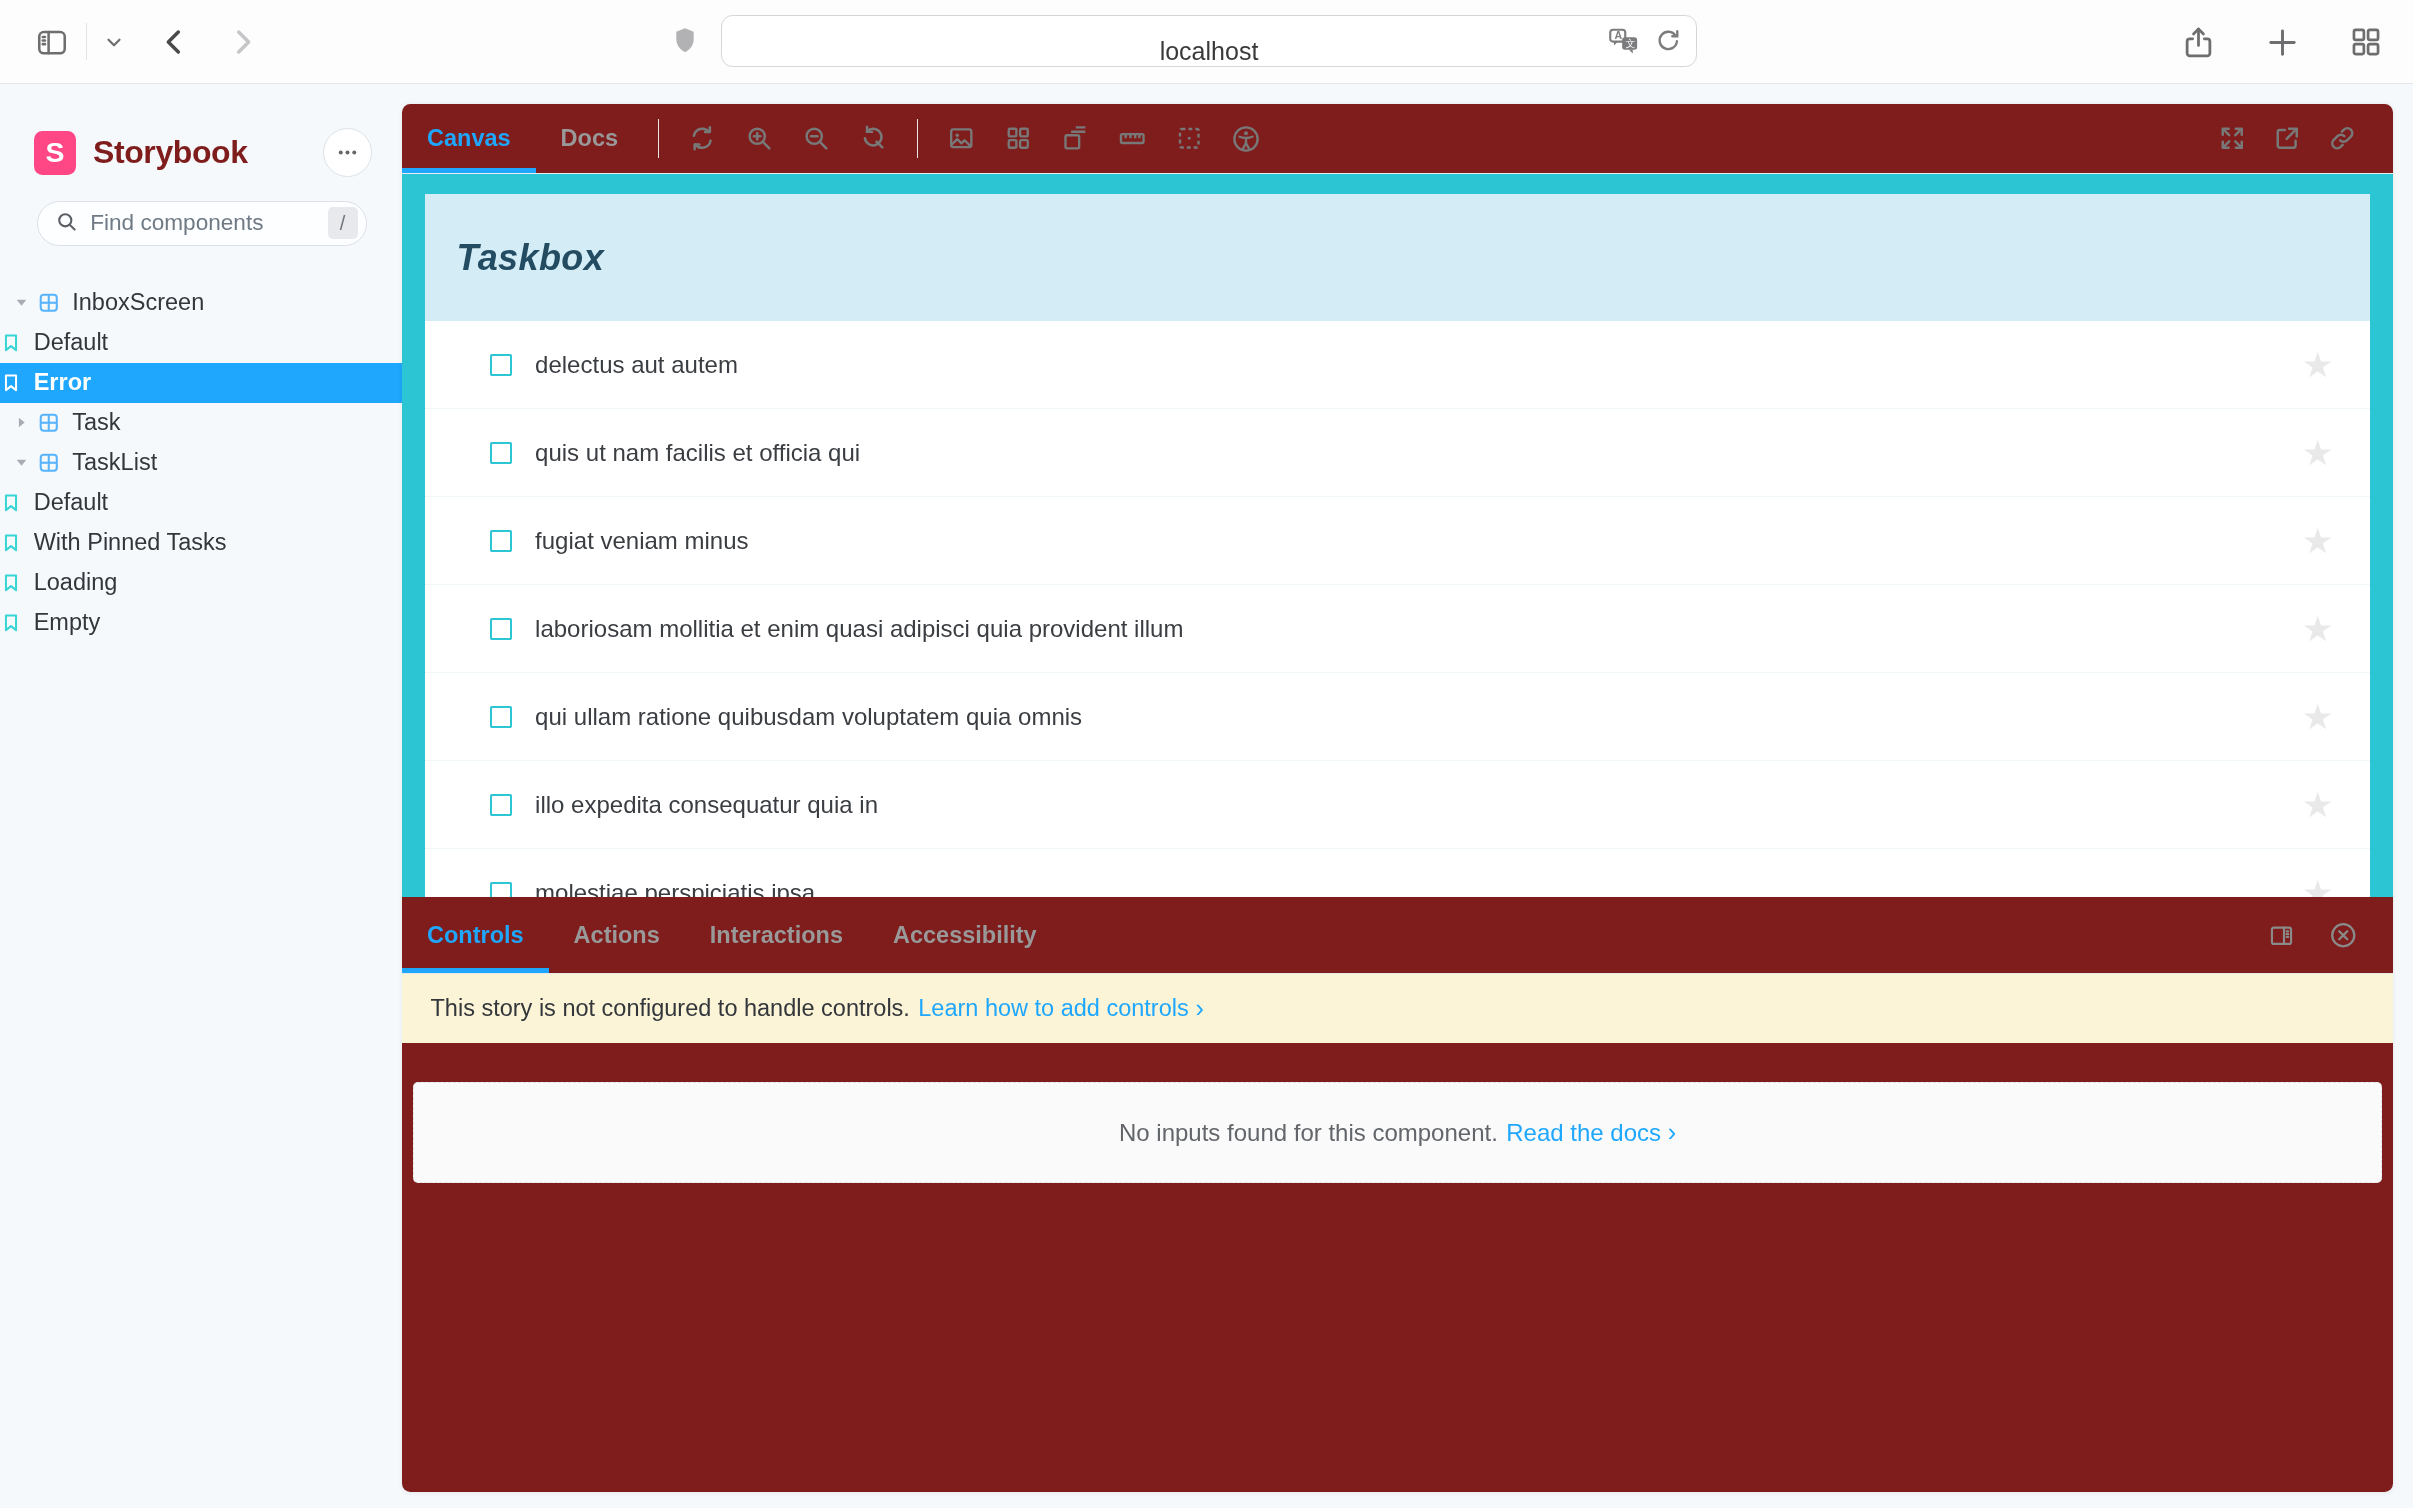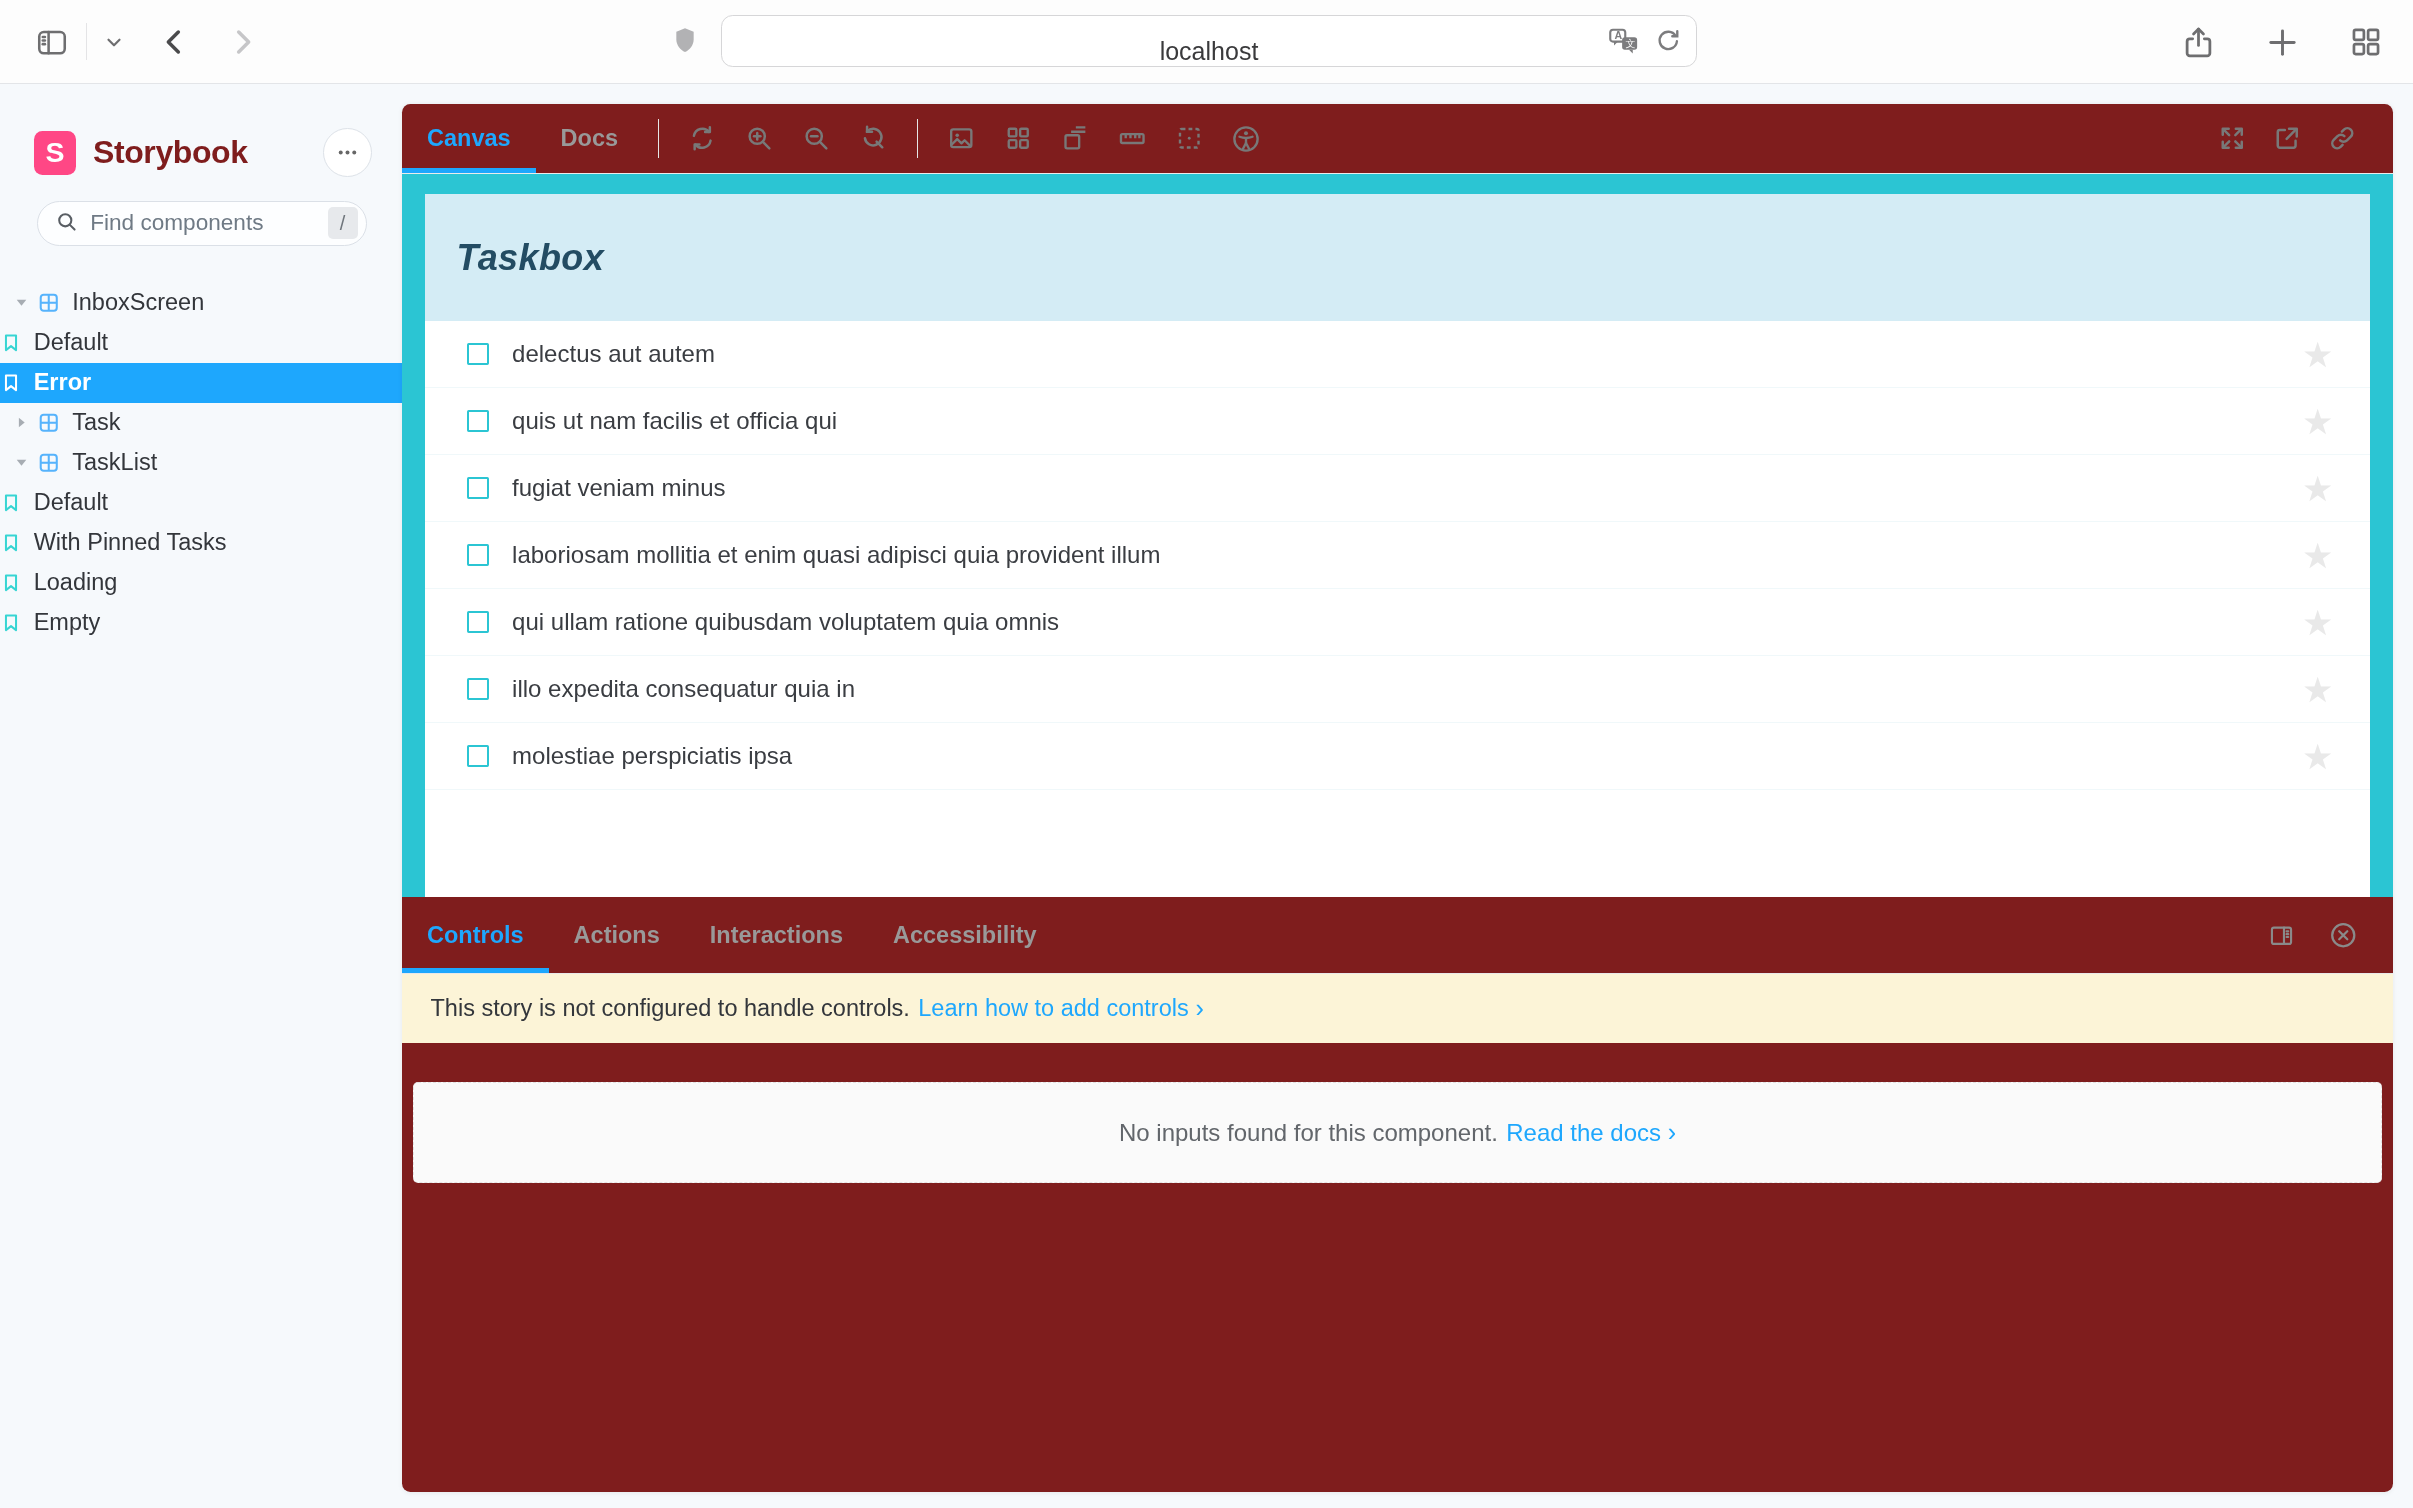--- a/index.html
+++ b/index.html
@@ -58,21 +58,21 @@
   .vdiv { width:0.8px; height:39px; background:#E6E6E6; margin:0 15px; flex:none; }
   .tool-ic { width:57px; height:70px; color:#787878; }
   .ct-right { margin-left:auto; display:flex; align-items:center; padding-right:23.5px; }
   .ct-right .tool-ic { width:55px; }
 
   
   .preview { height:723px; flex:none; background:#2BC5D3; padding:20px 22.6px 0 22.6px; }
   .app { background:#FFFFFF; height:100%; overflow:hidden; }
   .app-header { height:127px; background:#D4ECF5; display:flex; align-items:center; padding-left:32px;font-style:italic; }
   .app-title { font-size:36px; font-weight:bold; color:#234C63; letter-spacing:0.4px; }
-  .task-row { height:67px; display:flex; align-items:center; padding:0 37px 0 42px; border-bottom:1.7px solid #F0F8FA; }
+  .task-row { height:88px; display:flex; align-items:center; padding:0 37px 0 65px; border-bottom:1.7px solid #F0F8FA; }
   .checkbox { width:22px; height:22px; border:2.5px solid #2BC5D3; border-radius:1.7px; background:#fff; flex:none; cursor:pointer; }
   .task-label { margin-left:23.5px; font-size:24px; color:#3A3D42; }
   .star { margin-left:auto; font-size:35px; color:#E9E9E9; line-height:1; cursor:pointer; }
 
   
   .panel-tabs { height:77px; flex:none; display:flex; align-items:center; border-bottom:0.8px solid #E8E8E8; }
   .panel-right { margin-left:auto; display:flex; align-items:center; padding-right:25px; gap:11.7px; }
   .panel-right .tool-ic { width:50px; height:77px; color:#8A8A8A; }
   .warning { height:69px; flex:none; background:#FCF4D7; display:flex; align-items:center;
     padding-left:28.5px; font-size:23.5px; color:#33363B; }

